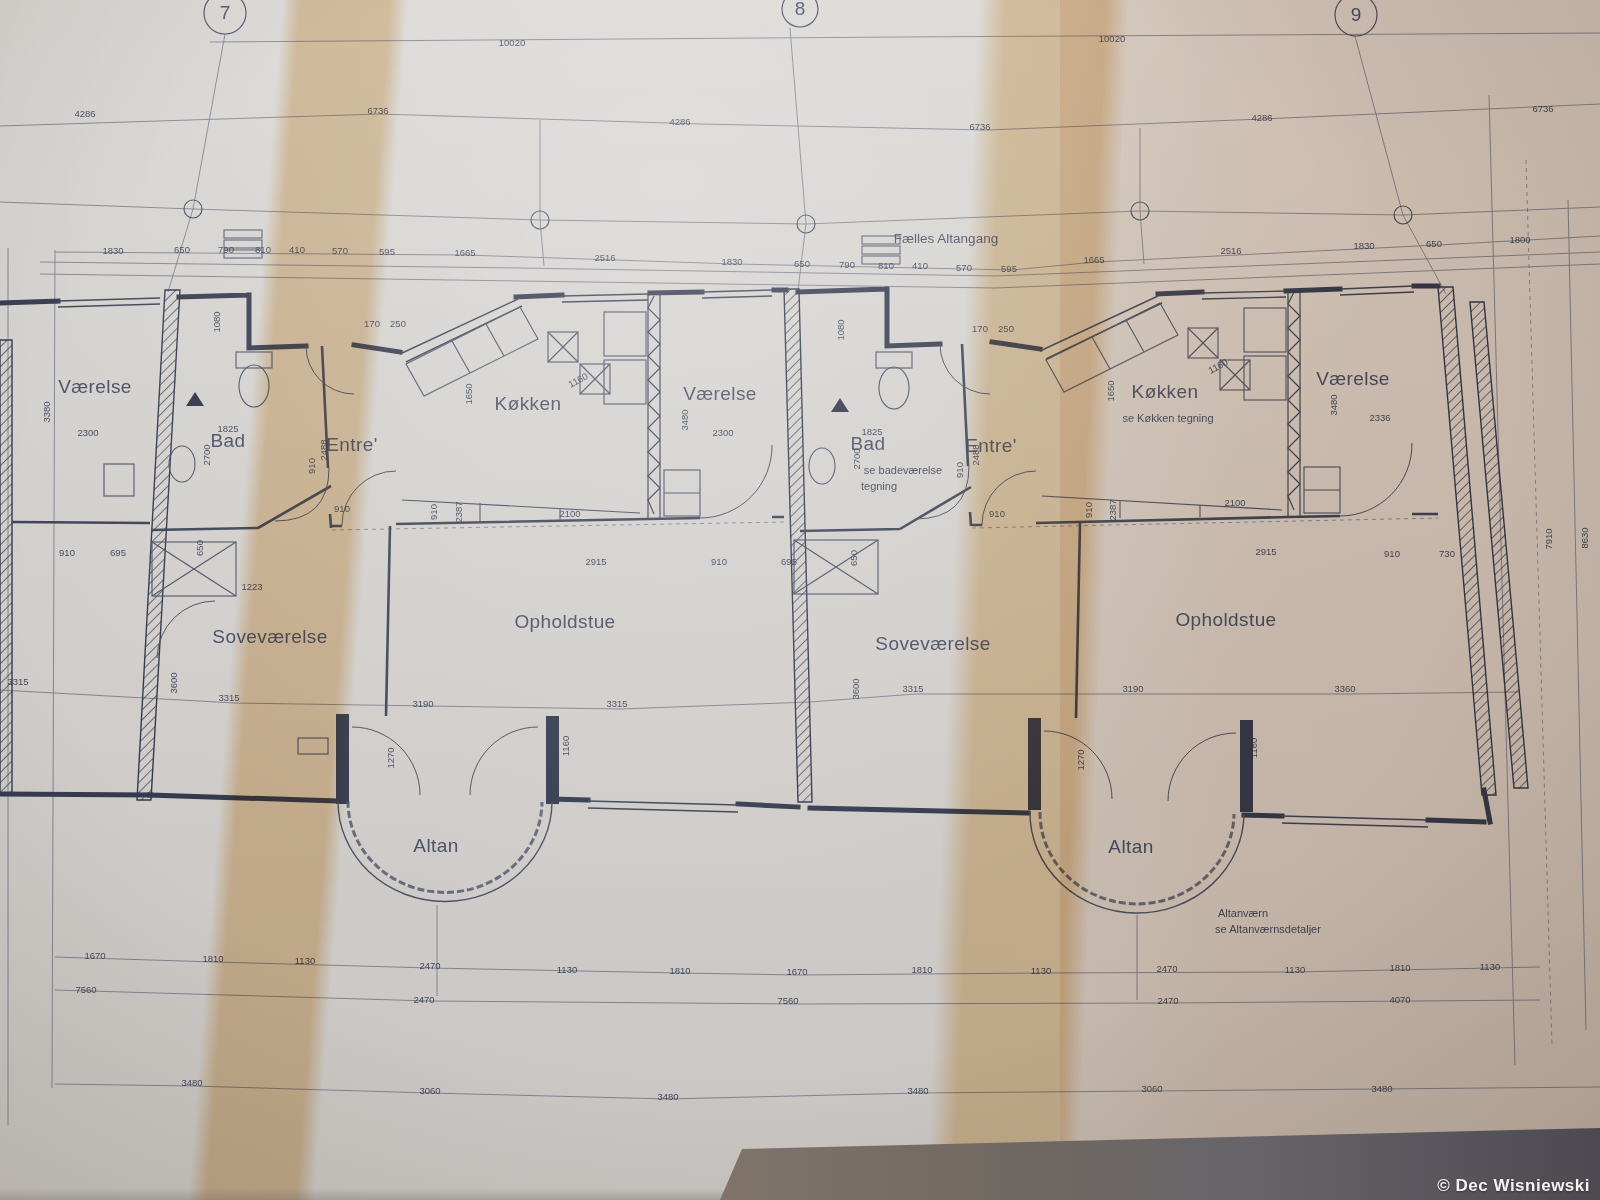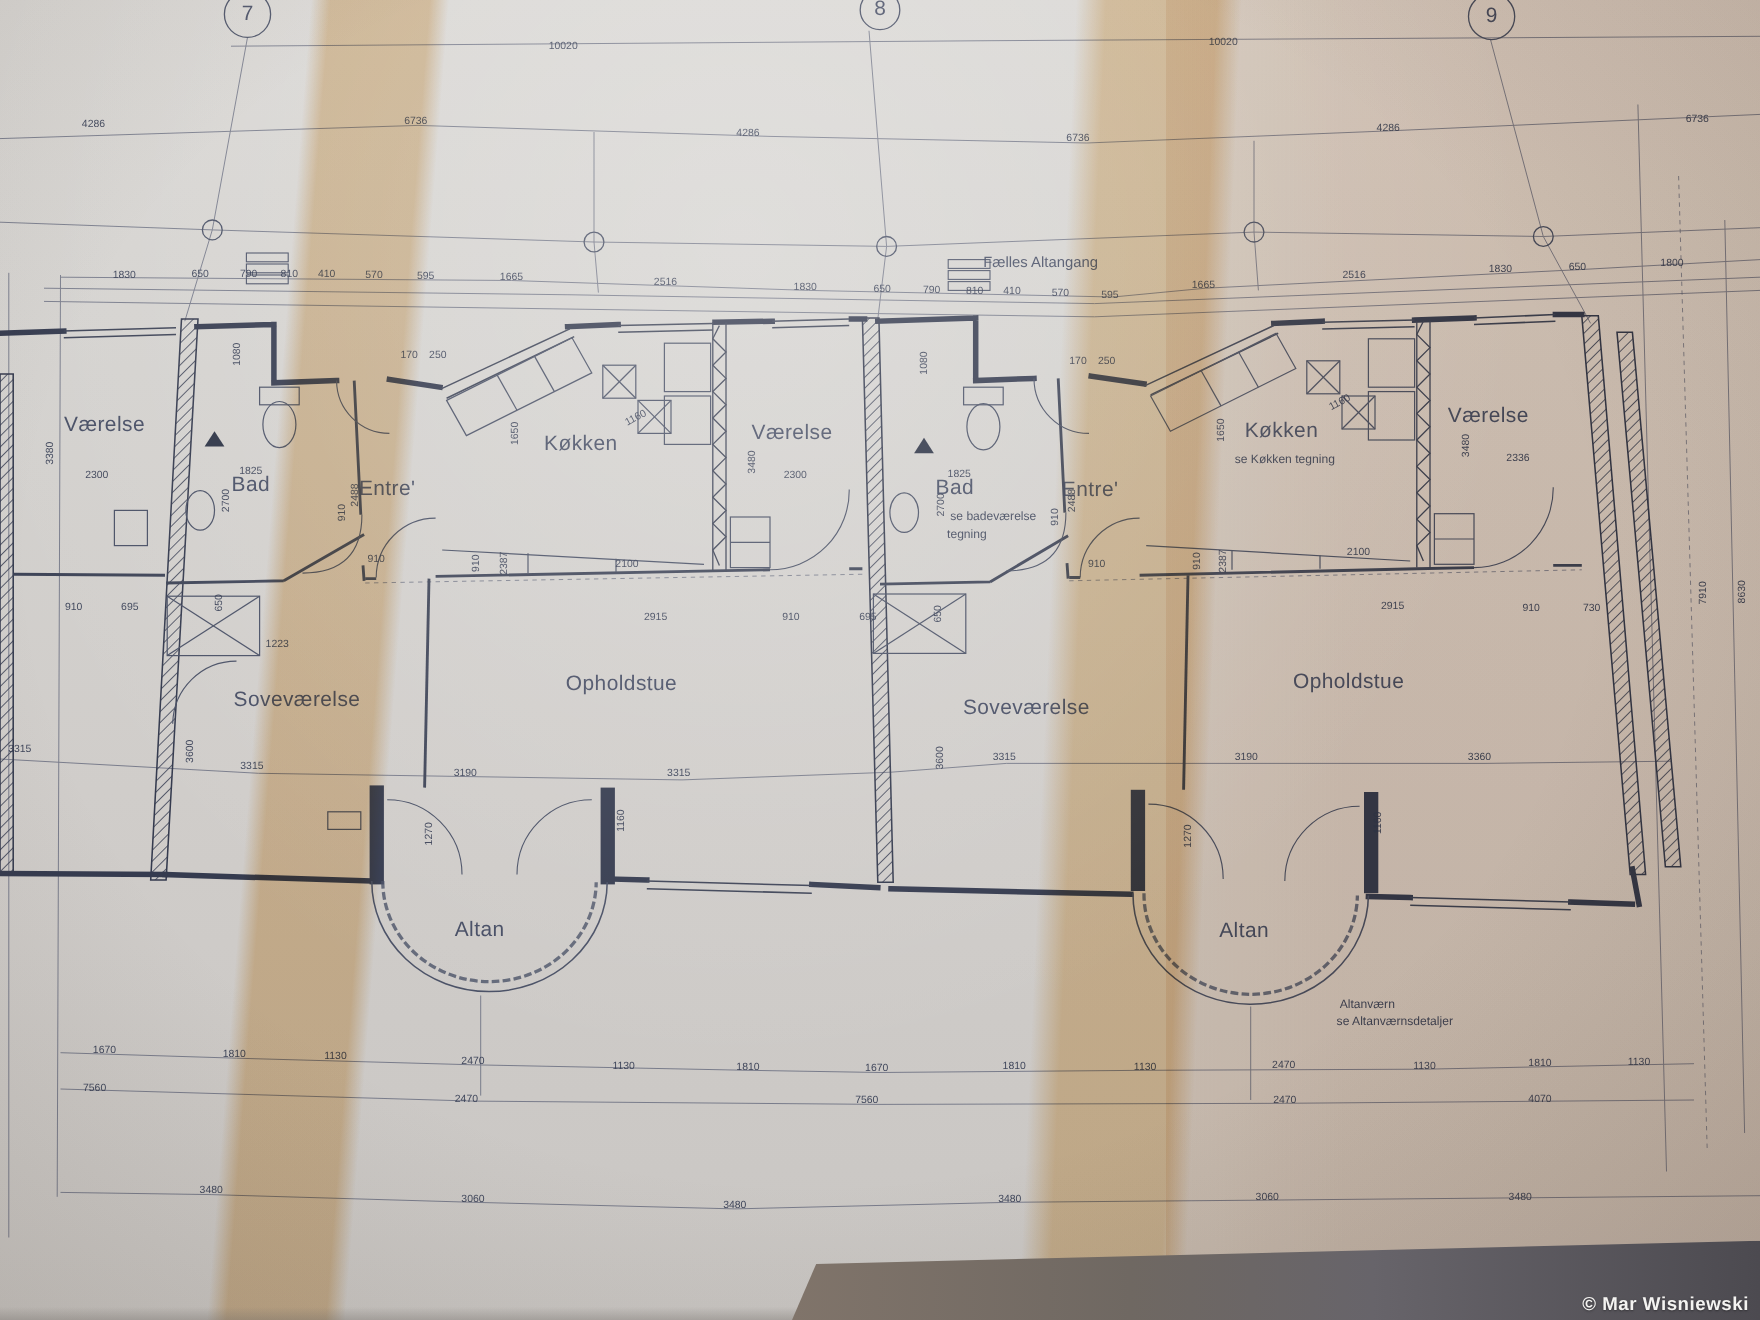--- a/index.html
+++ b/index.html
@@ -381,15 +381,15 @@
 
     <div class="band band1"></div>
     <div class="band band2"></div>
     <div class="band band3"></div>
     <div class="sheen"></div>
     <div class="vignette"></div>
   </div>
 
   <div class="paper-edge"></div>
   <div class="table-edge">
-    <div class="copyright">© Mar Wisniewski</div>
+    <div class="copyright">© Dec Wisniewski</div>
   </div>
 </div>
 
 </body></html>

